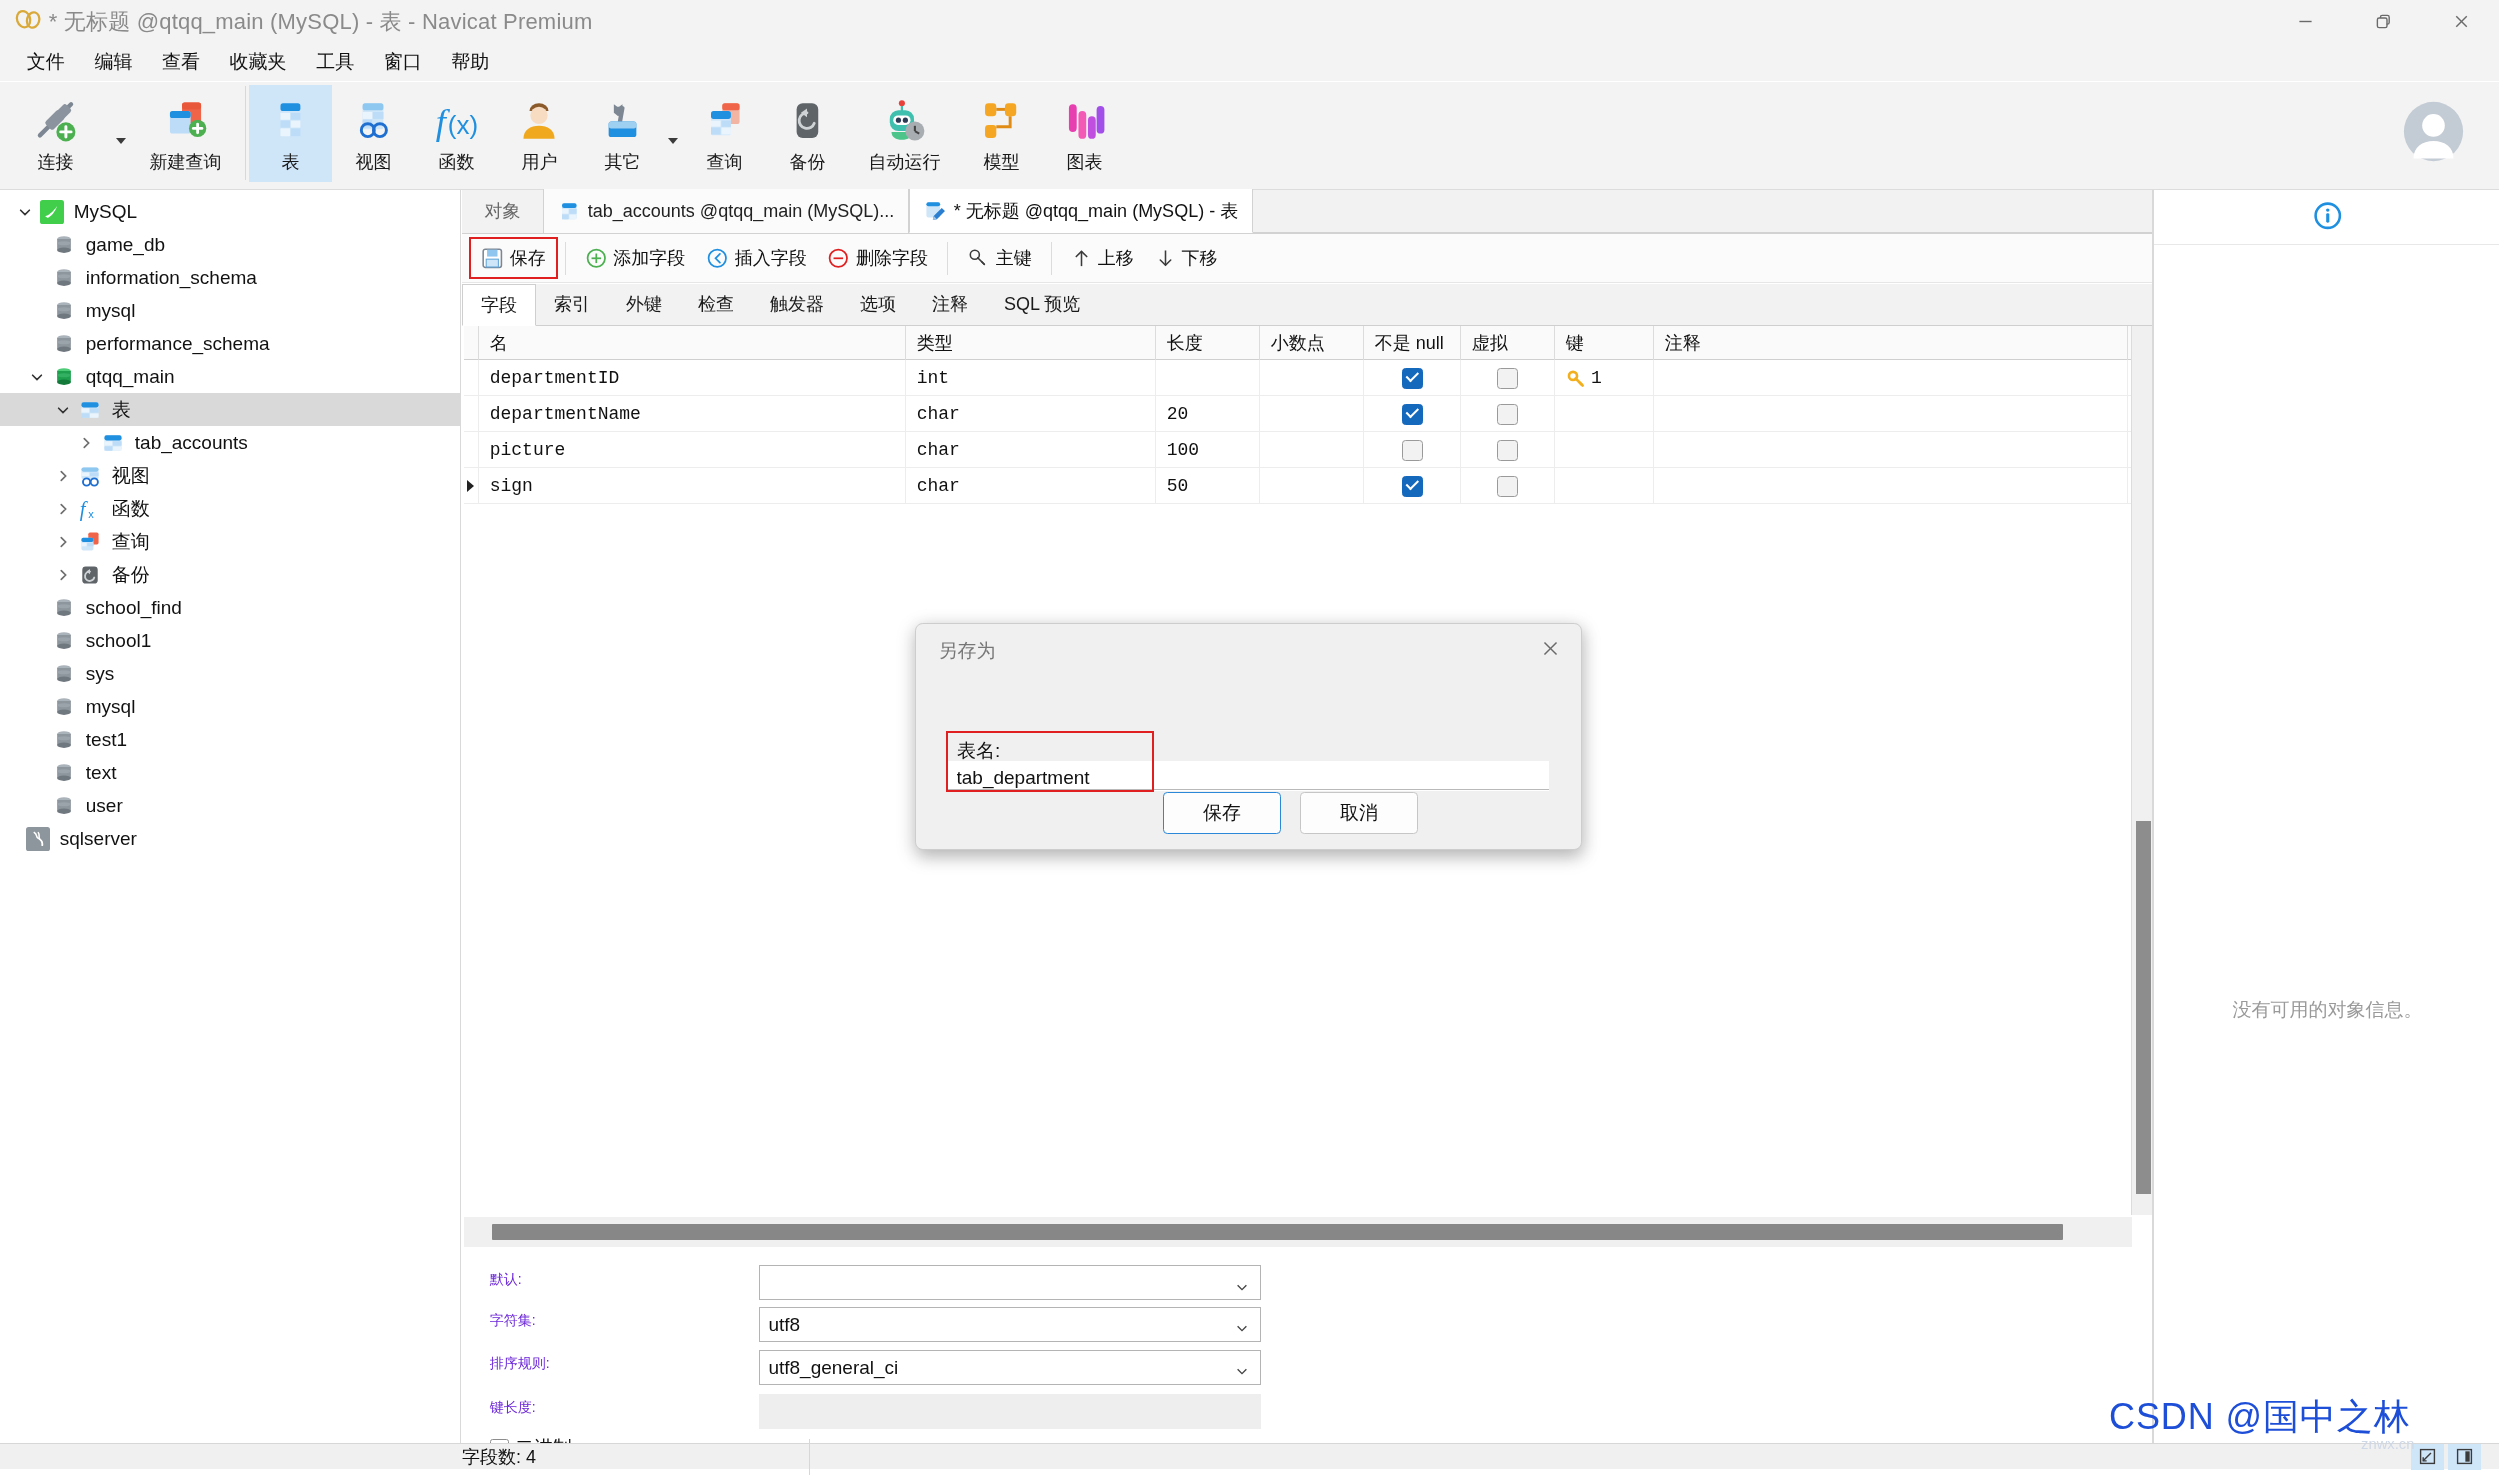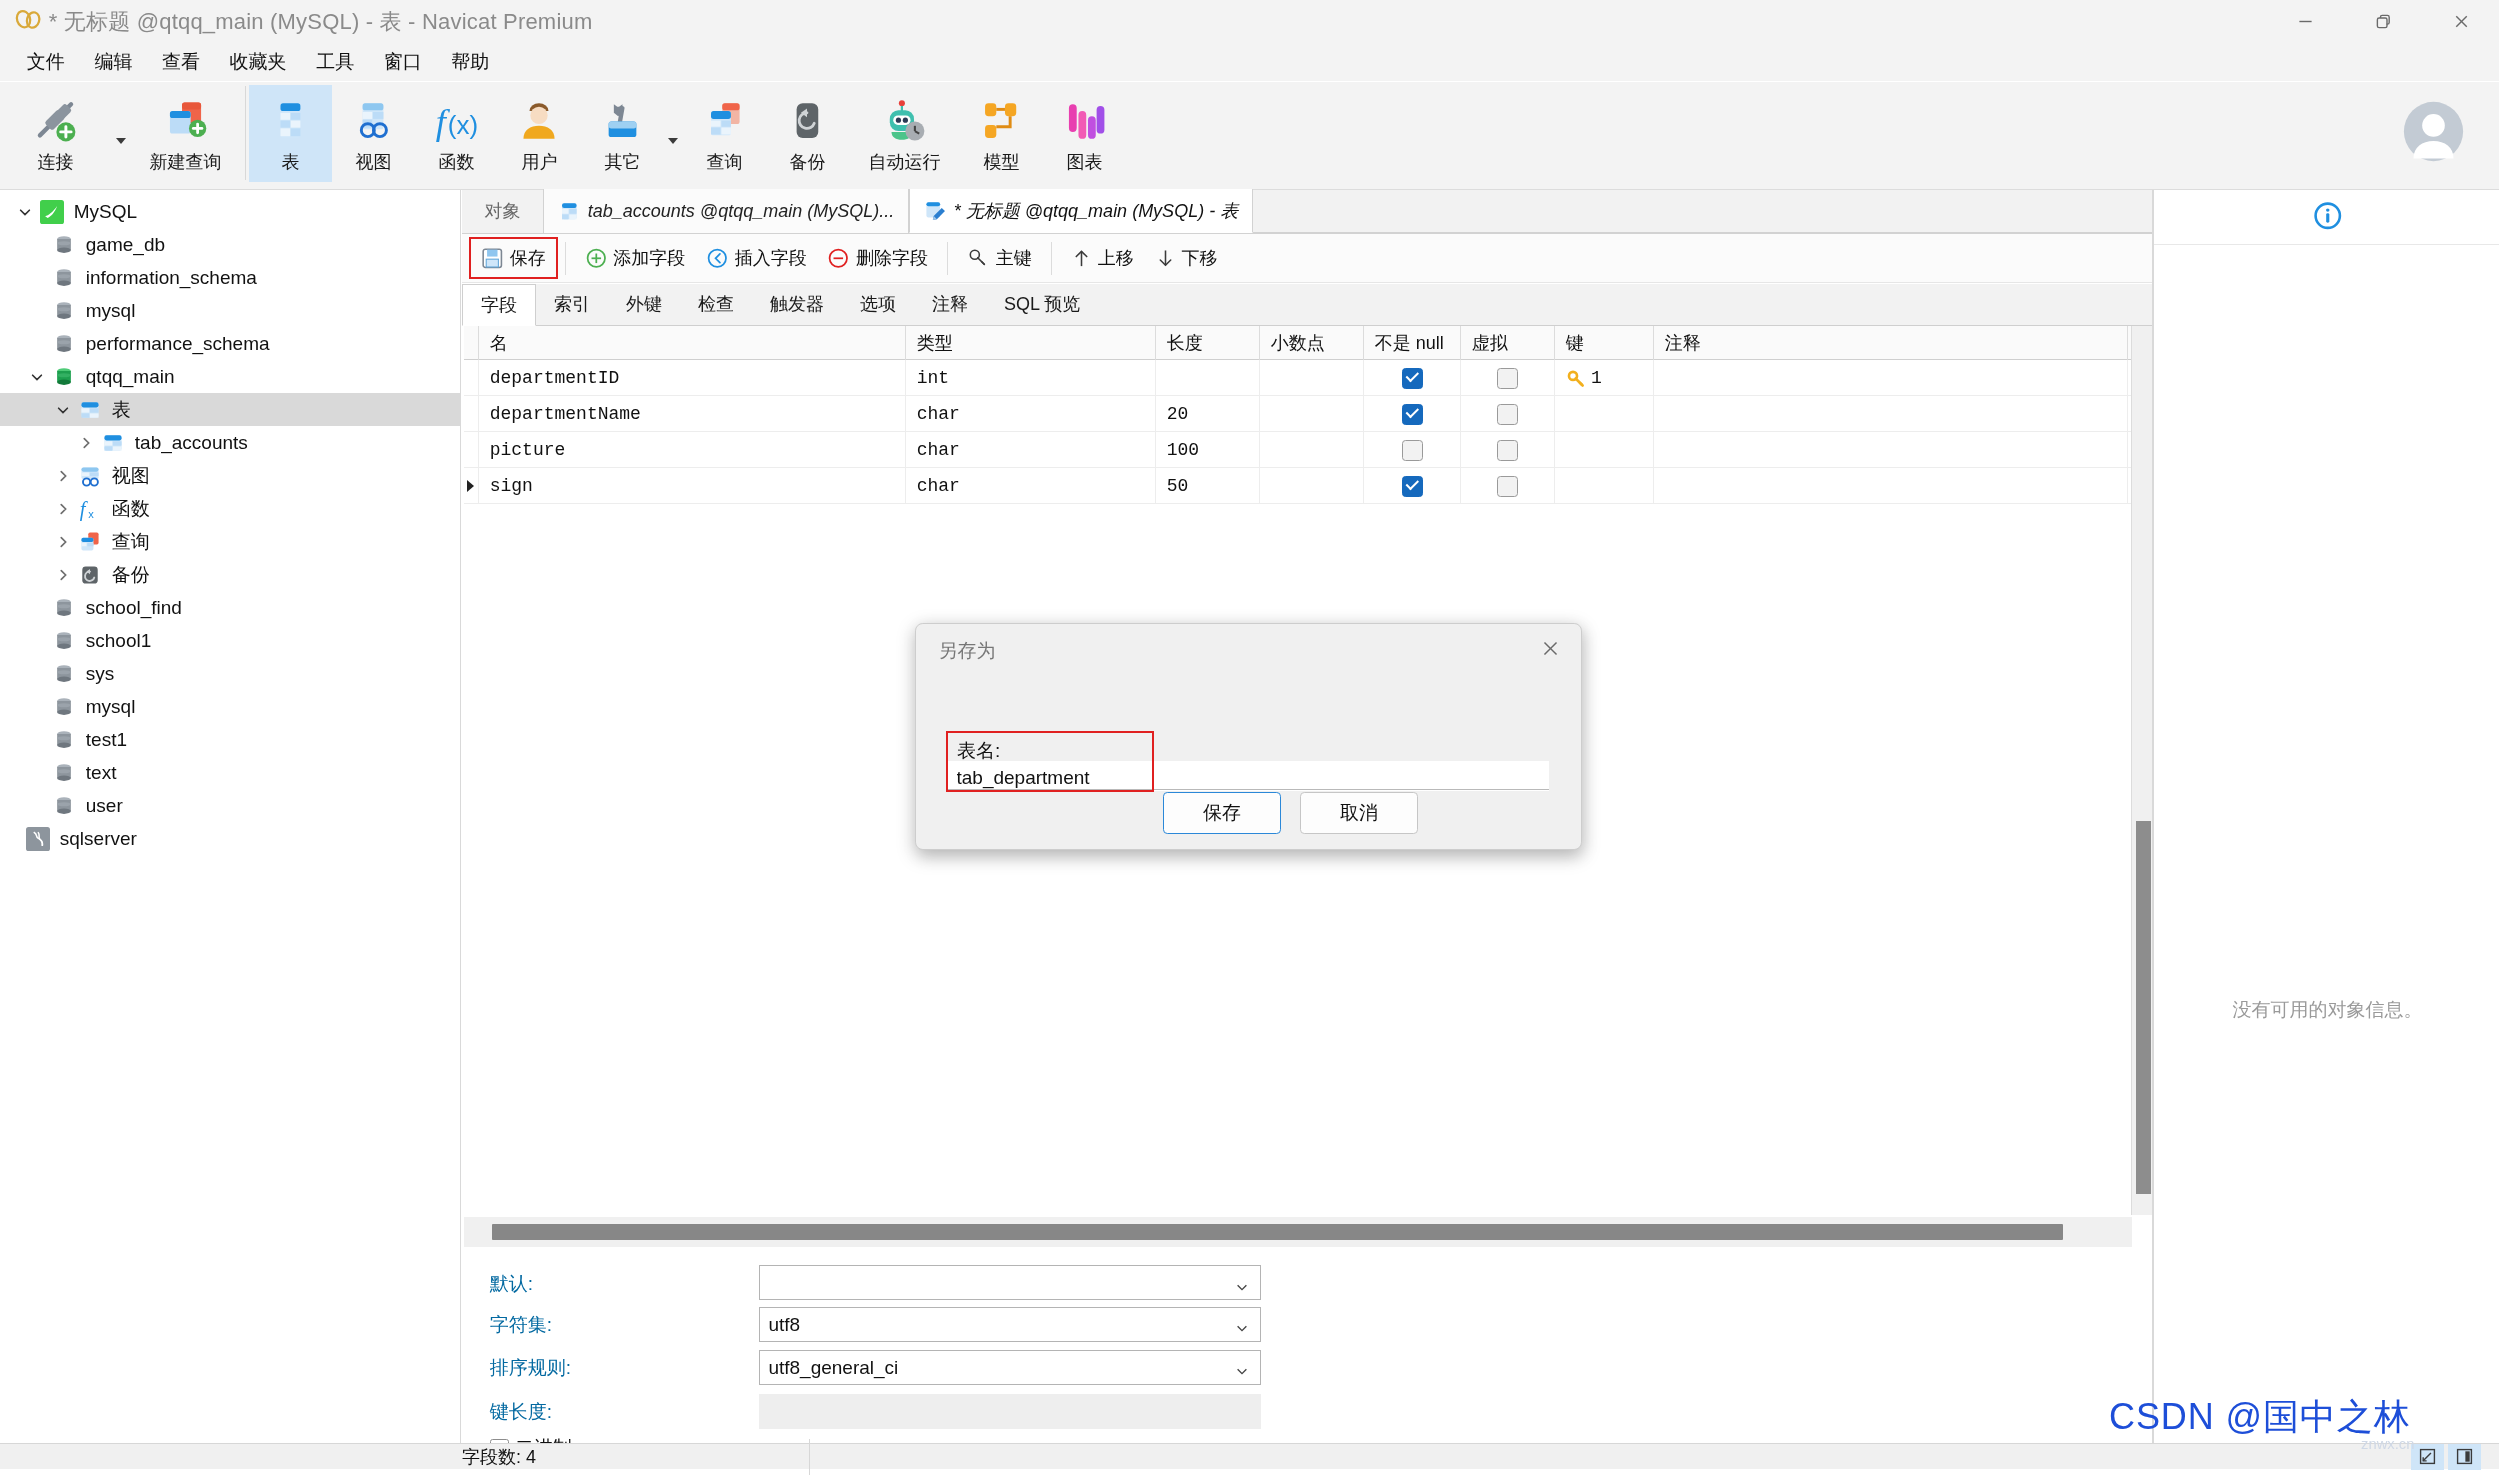--- a/index.html
+++ b/index.html
@@ -92,21 +92,21 @@
     background:#f2f2f2; display:flex; align-items:flex-end;
     border-bottom:0.9px solid #d2d2d2;
   }
   .tab-obj {
     height:44px; display:flex; align-items:center; padding:0 22.6px;
     font-size:18px; color:#666; white-space:nowrap;
   }
   .tab {
     height:44px; display:flex; align-items:center; gap:7px;
     padding:0 14px; font-size:18px; color:#222; white-space:nowrap;
-    background:#fbfbfb; border-left:0.9px solid #d2d2d2; border-right:0.9px solid #d2d2d2;font-style:italic;
+    background:#fbfbfb; border-left:0.9px solid #d2d2d2; border-right:0.9px solid #d2d2d2;
   }
   .tab.active { background:#ffffff; color:#111; border-bottom:0.9px solid #fff; }
   .tab svg { display:block; flex:none; }
   .tabfill { flex:1; border-bottom:0.9px solid #d2d2d2; height:44px; }
 
   .edtoolbar {
     position:absolute; left:0; top:44px; width:1690px; height:49px;
     background:#fbfbfb; display:flex; align-items:center; padding-left:8.7px;
     border-bottom:0.9px solid #e6e6e6;
   }
@@ -171,21 +171,21 @@
     background:#f0f0f0;
   }
   .vthumb { position:absolute; left:3.5px; top:495px; width:15.6px; height:373px; background:#8d8d8d; }
 
   
   .props {
     position:absolute; left:1.7px; top:1058px; width:1691px; height:377px;
     background:#ffffff;
   }
   .prow { position:absolute; display:flex; align-items:flex-start; }
-  .plabel { width:295px; font-size:19px; color:#0369a1; padding-left:26px; padding-top:5.2px; white-space:nowrap; }
+  .plabel { width:295px; font-size:14px; color:#6d28d9; padding-left:26px; padding-top:5.2px; white-space:nowrap; }
   .pselect {
     width:502px; height:35px; border:0.9px solid #b4b4b4; background:#fff;
     display:flex; align-items:center; padding:0 8.7px; font-size:19px; color:#111;
     position:relative;
   }
   .pselect .chev { position:absolute; right:10.4px; top:10.4px; }
   .pinput-ro { width:502px; height:35px; background:#eeeeee; border:none; }
   .pcheck { display:flex; align-items:center; gap:6px; padding-left:26px; }
   .pcb { width:19px; height:19px; border:0.9px solid #8d8d8d; border-radius:2.6px; background:#fff; }
 

